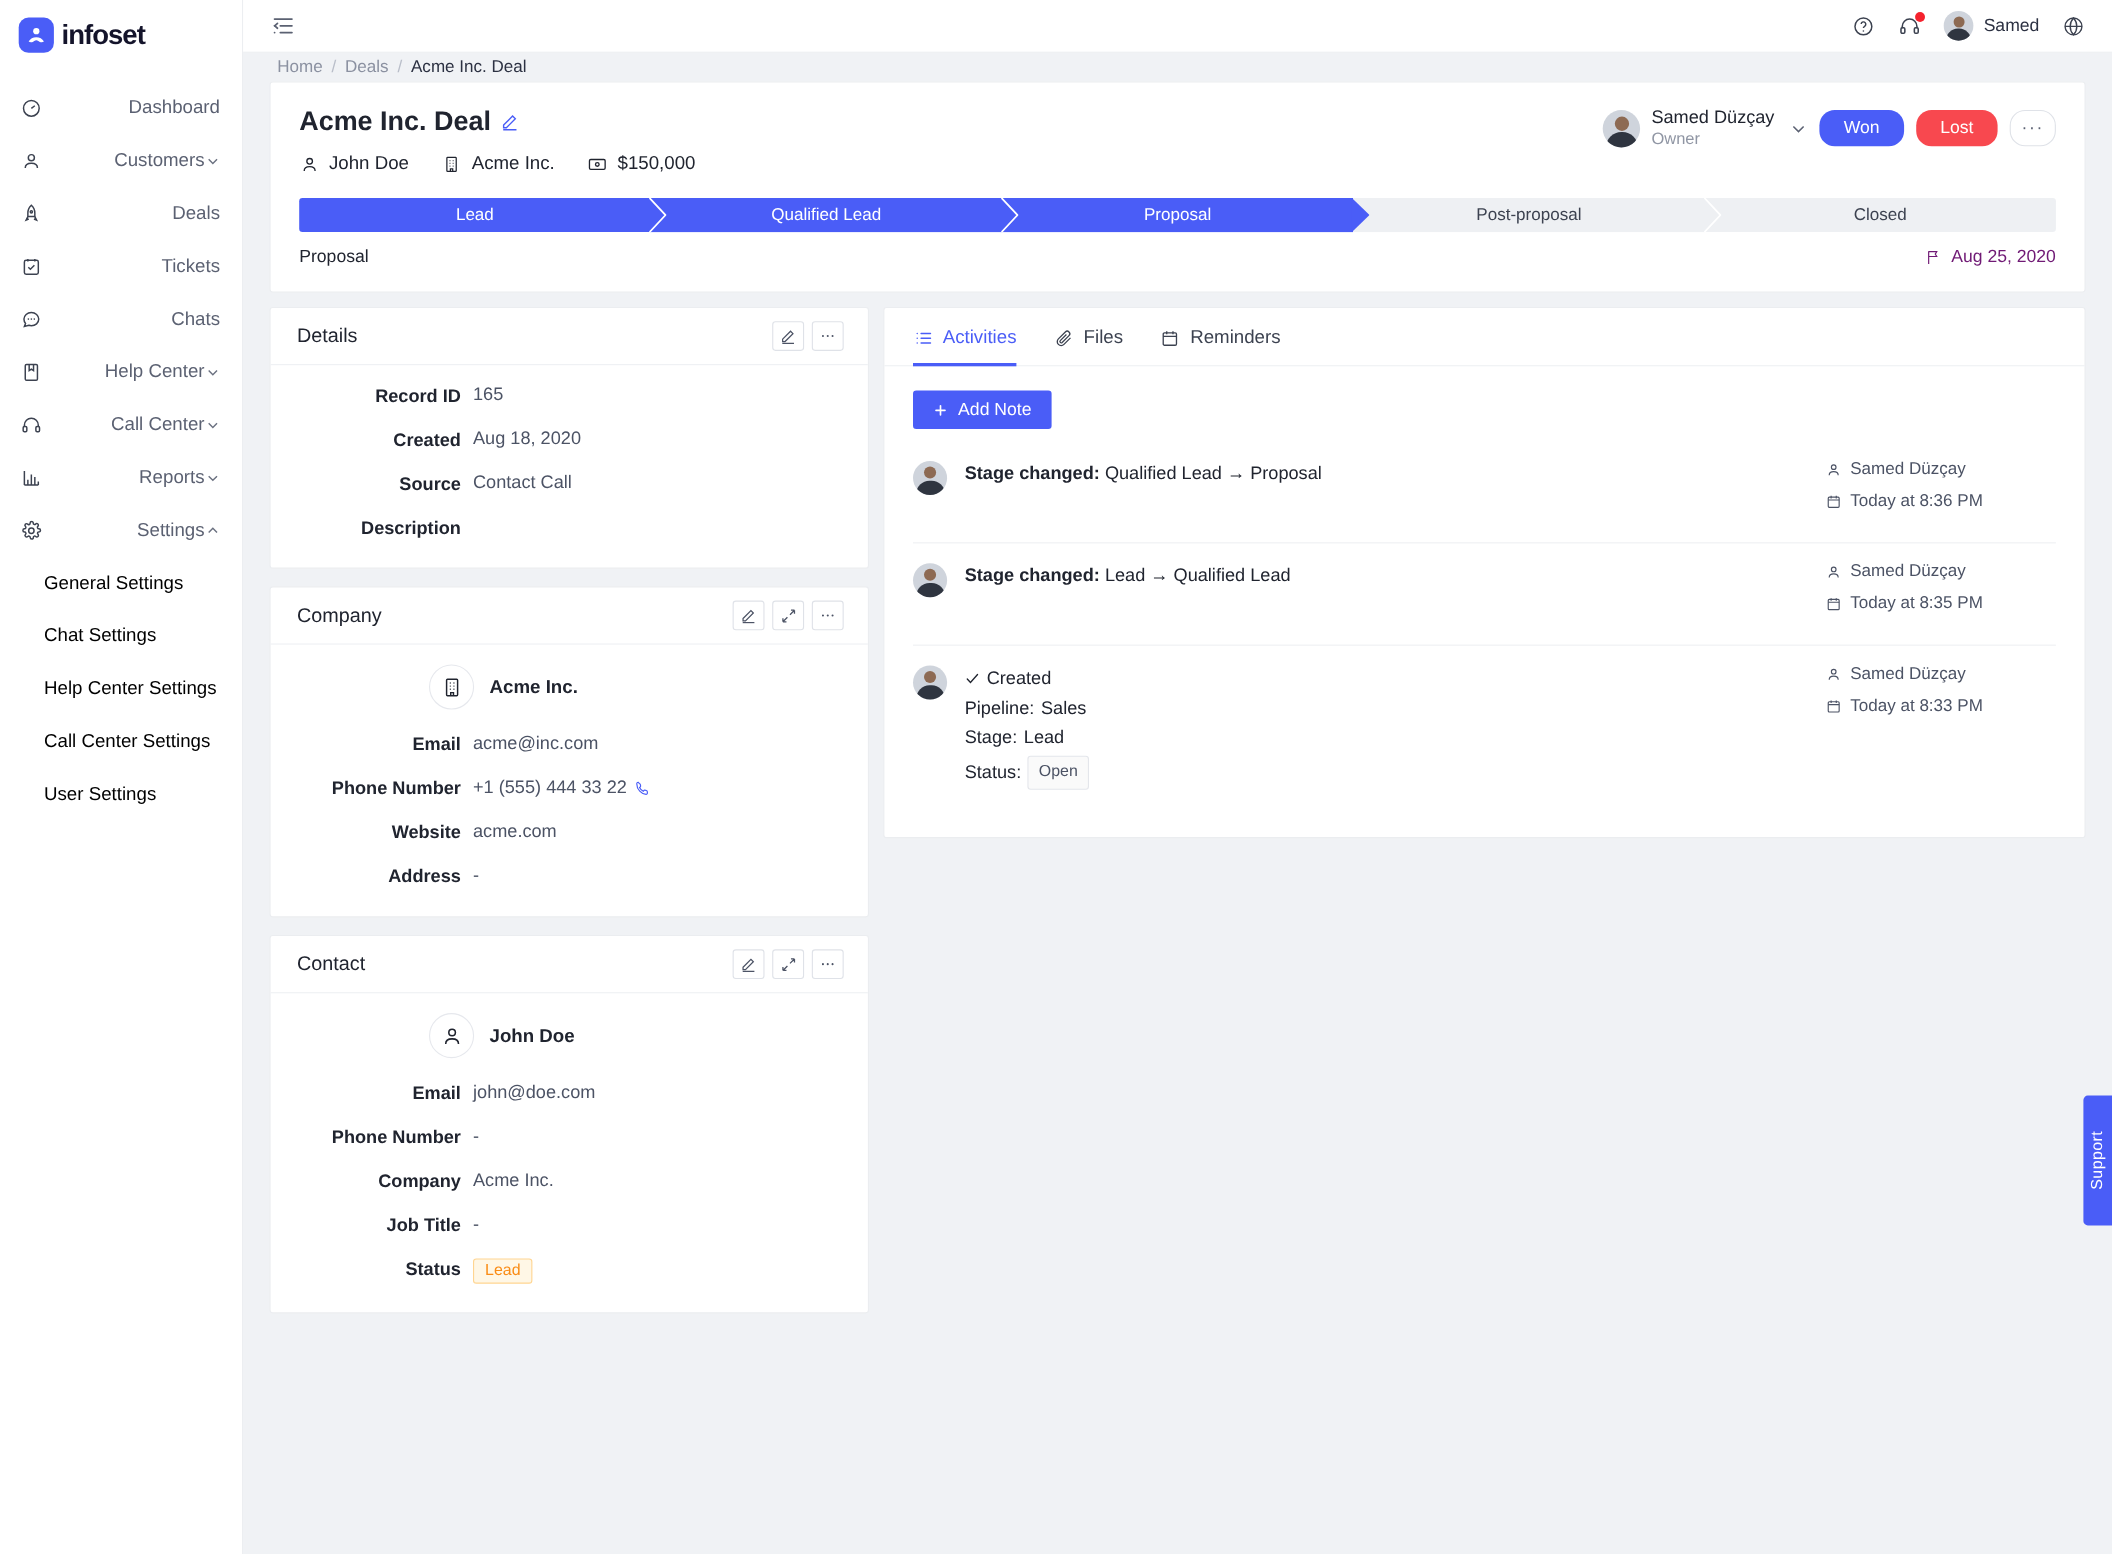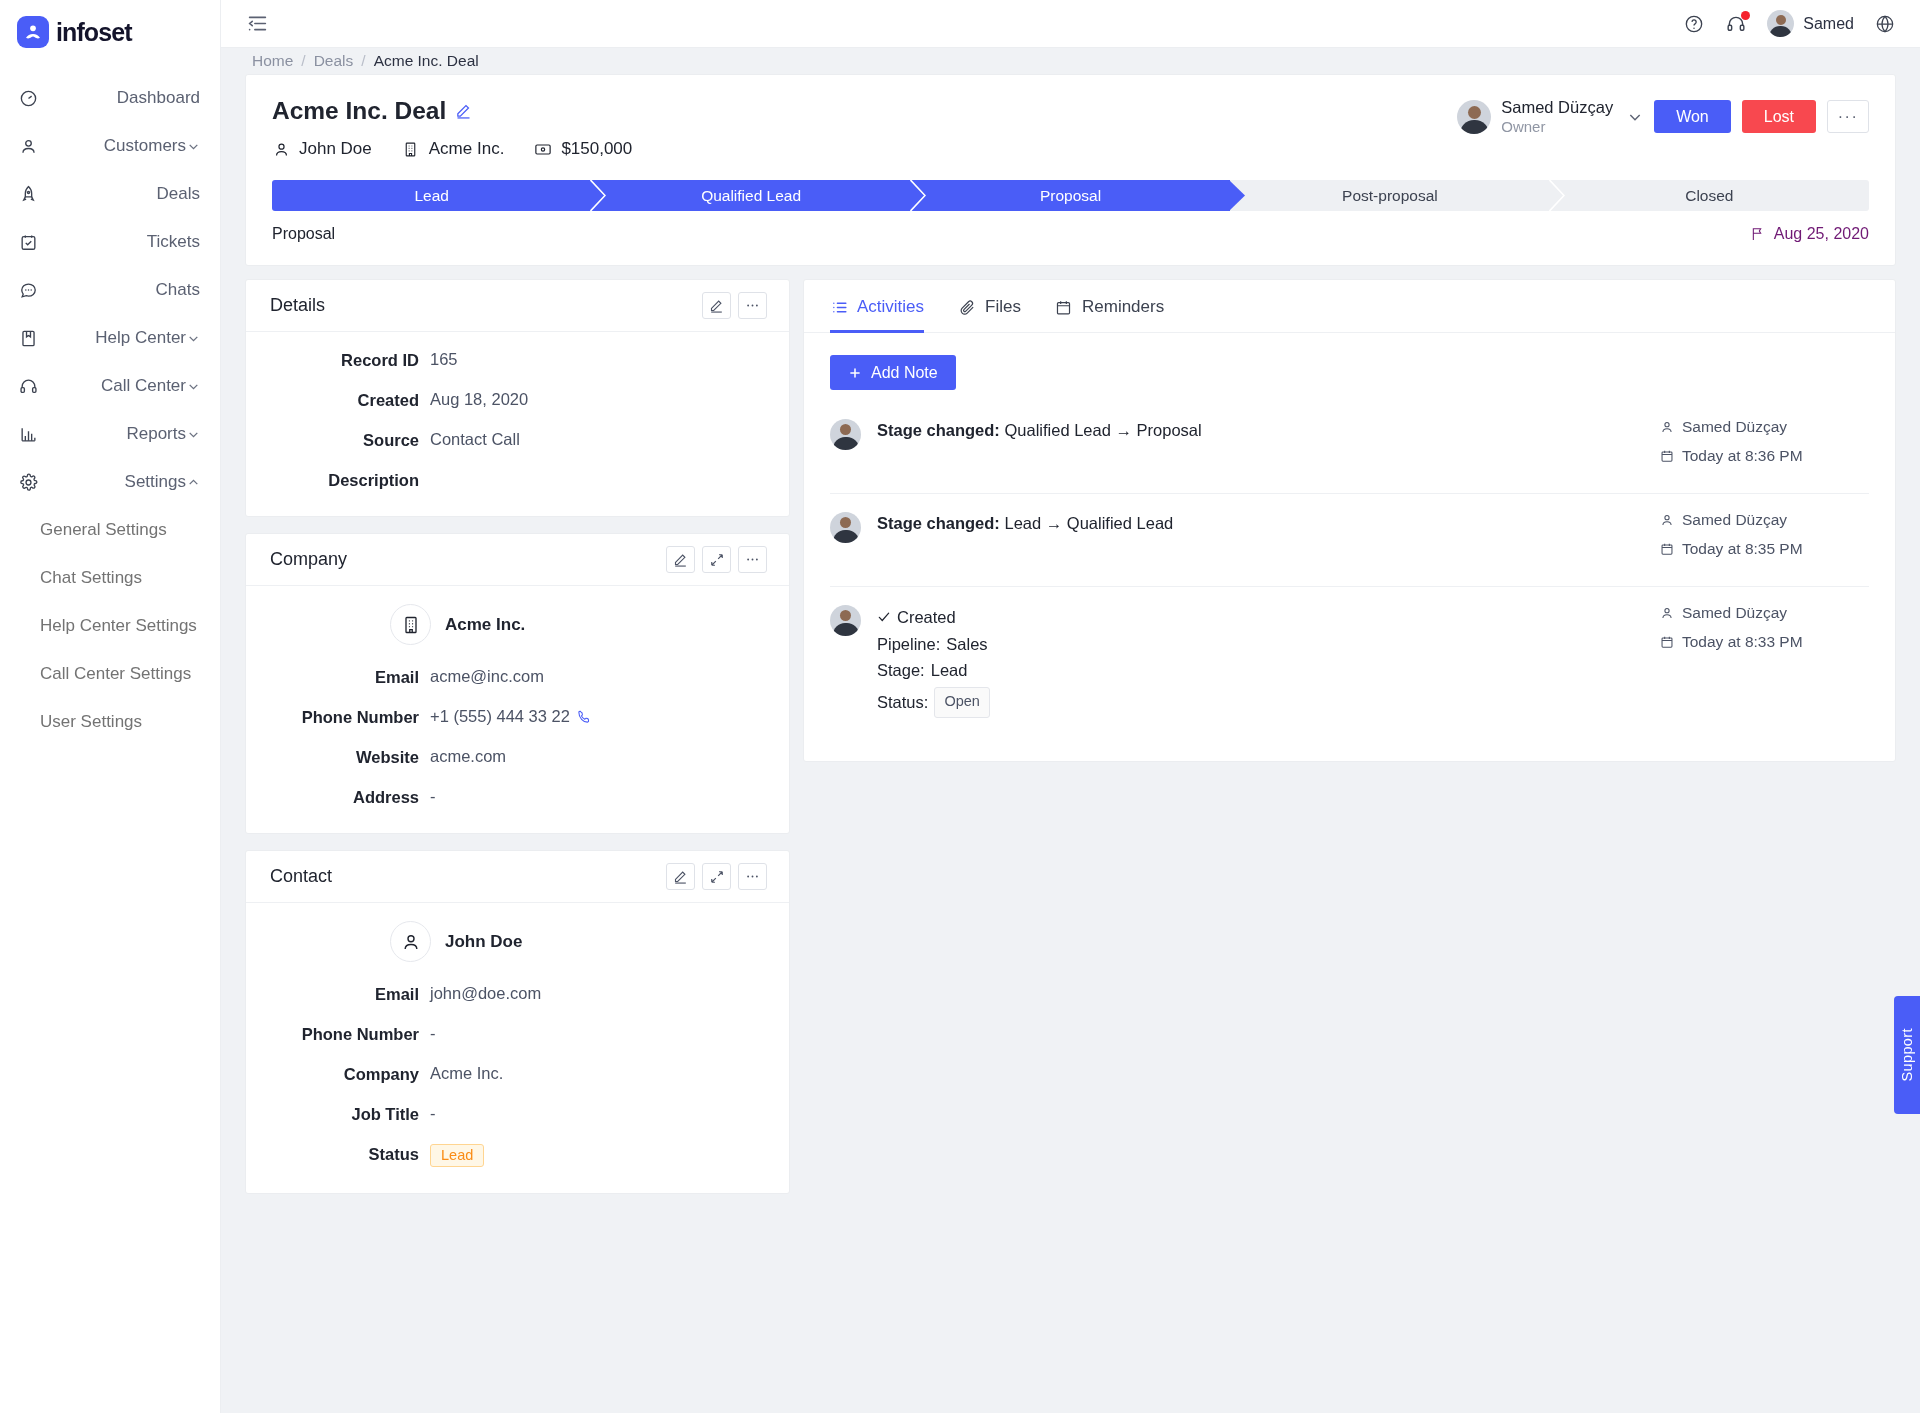--- a/index.html
+++ b/index.html
@@ -29,21 +29,21 @@
   .nav { margin-top: 18px; }
   .nav-item {
     display: flex; align-items: center; height: 48px;
     padding: 0 20px 0 17px; cursor: pointer; color: #5b6172; font-size: 17px;
   }
   .nav-item .ni-icon { width: 22px; height: 22px; display:flex; align-items:center; justify-content:center; color:#3c4250; flex: none; }
   .nav-item .ni-label { margin-left: 12px; flex: 1; }
   .nav-item .ni-chev { width: 14px; height: 14px; color: #6b7180; display:flex; align-items:center; justify-content:center;}
   .sub-item {
     display: flex; align-items: center; height: 48px;
-    padding-left: 40px; color: #737373; font-size: 17px; cursor: pointer;
+    padding-left: 40px; color: #000000; font-size: 17px; cursor: pointer;
   }
 
   
   .main { flex: 1; height: 1413px; display: flex; flex-direction: column; background: #f0f2f5; position: relative; }
 
   .topbar {
     height: 48px; background: #ffffff; display: flex; align-items: center;
     padding: 0 24px 0 26px; border-bottom: 1px solid #eceef1;
   }
   .collapse-btn { width: 24px; height: 24px; color:#5b6172; cursor: pointer; display:flex; align-items:center;}
@@ -83,21 +83,21 @@
 
   .deal-actions { margin-left: auto; display: flex; align-items: center; gap: 11px; }
   .owner-box { display: flex; align-items: center; gap: 10px; cursor: pointer; }
   .owner-avatar { width: 34px; height: 34px; }
   .owner-avatar .head { width:13px;height:13px;left:10.5px;top:6px;}
   .owner-avatar .body { width:29px;height:16px;left:2.5px;top:20px;border-radius:14px 14px 0 0;}
   .owner-name { font-size: 16.5px; color: #20242f; line-height: 1.25; }
   .owner-role { font-size: 15px; color: #9096a4; line-height: 1.25; }
   .owner-chev { color: #5b6172; margin-left: 4px; width:16px;height:16px;display:flex;}
   .btn {
-    height: 33px; padding: 0 22px; border-radius: 3px; border: none;
+    height: 33px; padding: 0 22px; border-radius: 14px; border: none;
     font-size: 16px; color: #fff; cursor: pointer; font-family: inherit;
     display:flex; align-items:center; justify-content:center;
   }
   .btn-won { background: #4a5df7; }
   .btn-lost { background: #f8484f; }
   .btn-more {
     background: #fff; border: 1px solid #dfe2e8; color: #5b6172;
     width: 42px; padding: 0; letter-spacing: 1.5px; font-size: 16px;
   }
 

